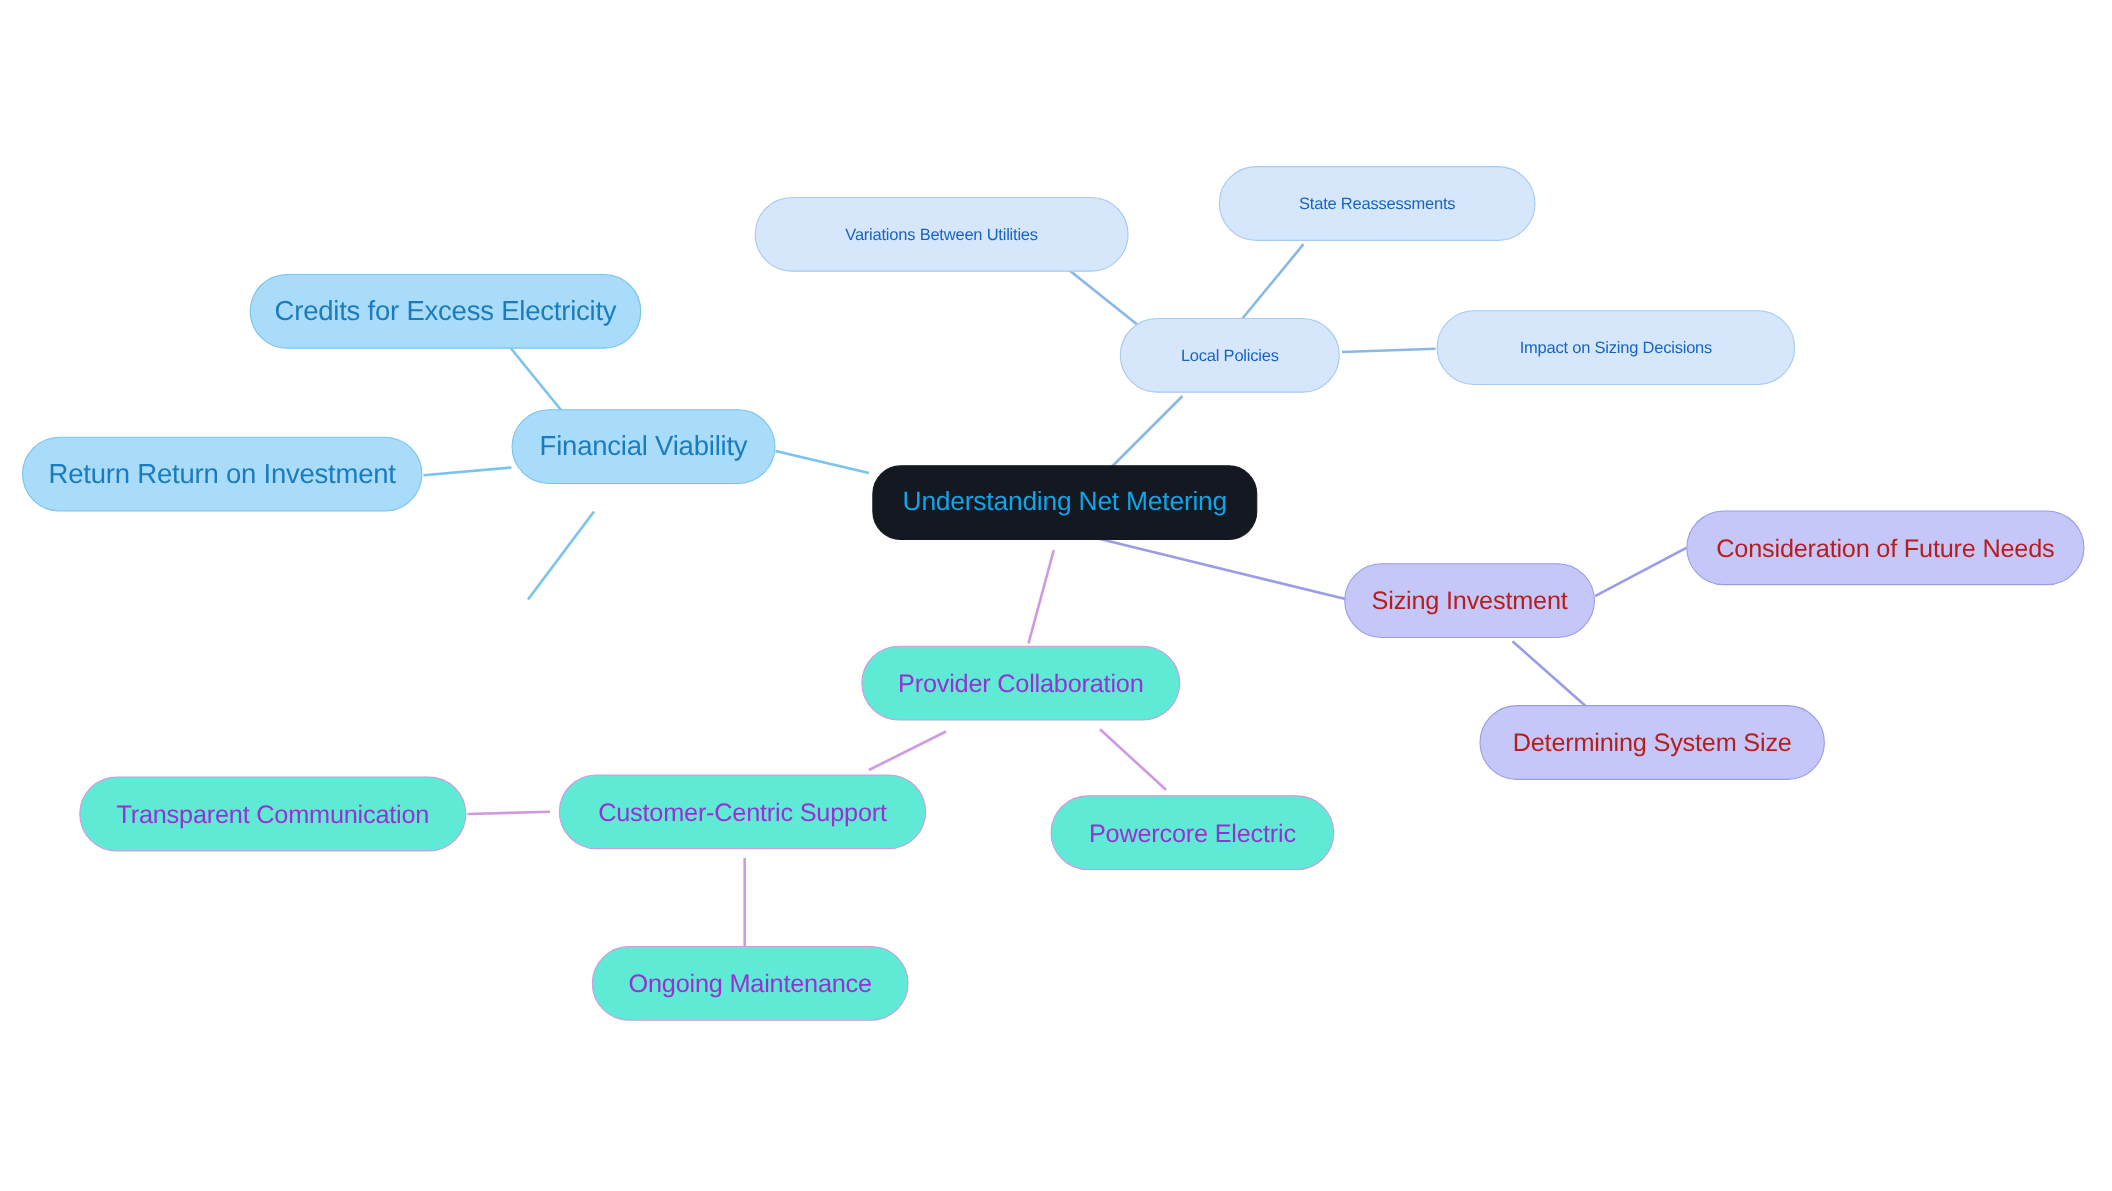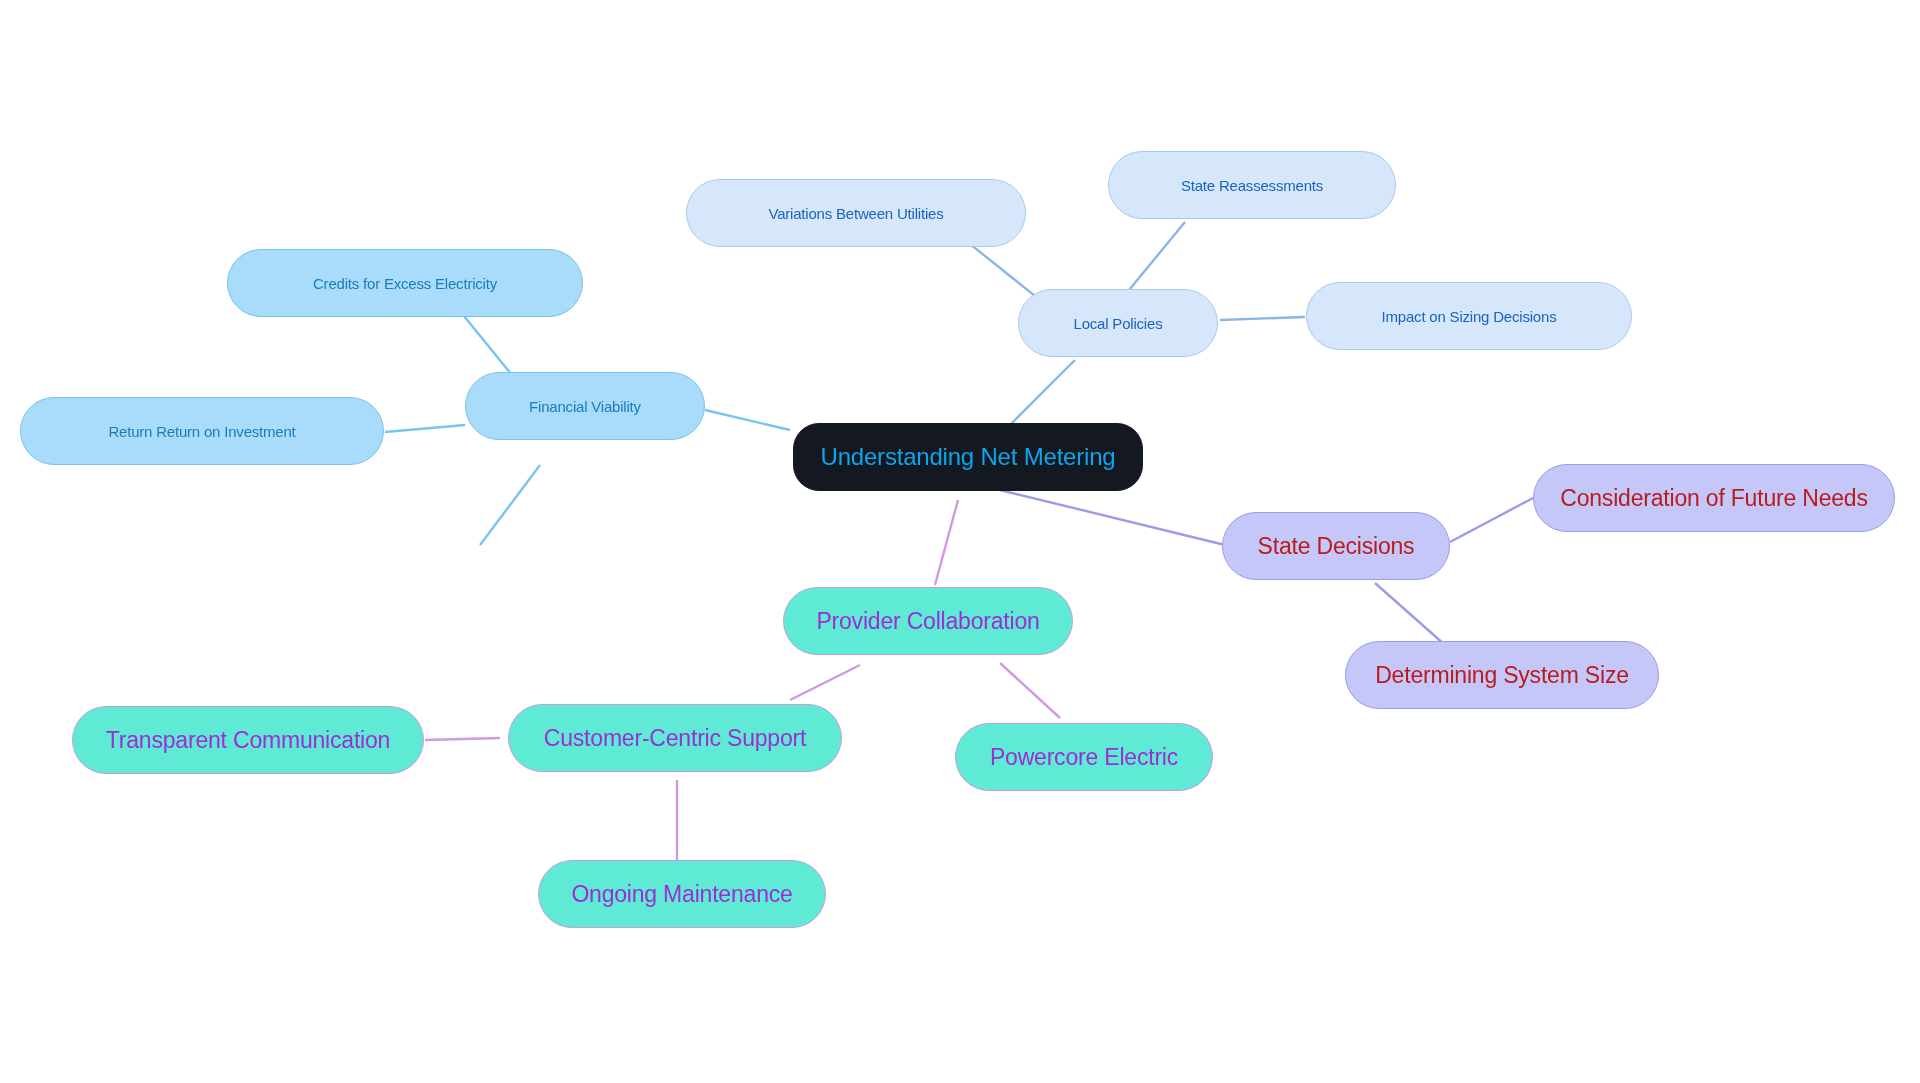--- a/index.html
+++ b/index.html
@@ -48,21 +48,21 @@
     color: #0ea5e9;
     font-size: 24px;
     border-radius: 26px;
   }
 
   
   .fam-a {
     background: #a9dbfa;
     border-color: #79c3ef;
     color: #1b7cbd;
-    font-size: 15px;
+    font-size: 25px;
   }
 
   
   .fam-b {
     background: #d6e7fc;
     border-color: #a7caf0;
     color: #1864bf;
     font-size: 15px;
   }
 
@@ -142,21 +142,21 @@
 
   <div class="node fam-b" style="left:1108px; top:151px; width:288px; height:68px;">
     <span class="label">State Reassessments</span>
   </div>
 
   <div class="node fam-b" style="left:1306px; top:282px; width:326px; height:68px;">
     <span class="label">Impact on Sizing Decisions</span>
   </div>
 
   <div class="node fam-c" style="left:1222px; top:512px; width:228px; height:68px;">
-    <span class="label">State Decisions</span>
+    <span class="label">Sizing Investment</span>
   </div>
 
   <div class="node fam-c" style="left:1533px; top:464px; width:362px; height:68px;">
     <span class="label">Consideration of Future Needs</span>
   </div>
 
   <div class="node fam-c" style="left:1345px; top:641px; width:314px; height:68px;justify-content:center;">
     <span class="label">Determining System Size</span>
   </div>
 

